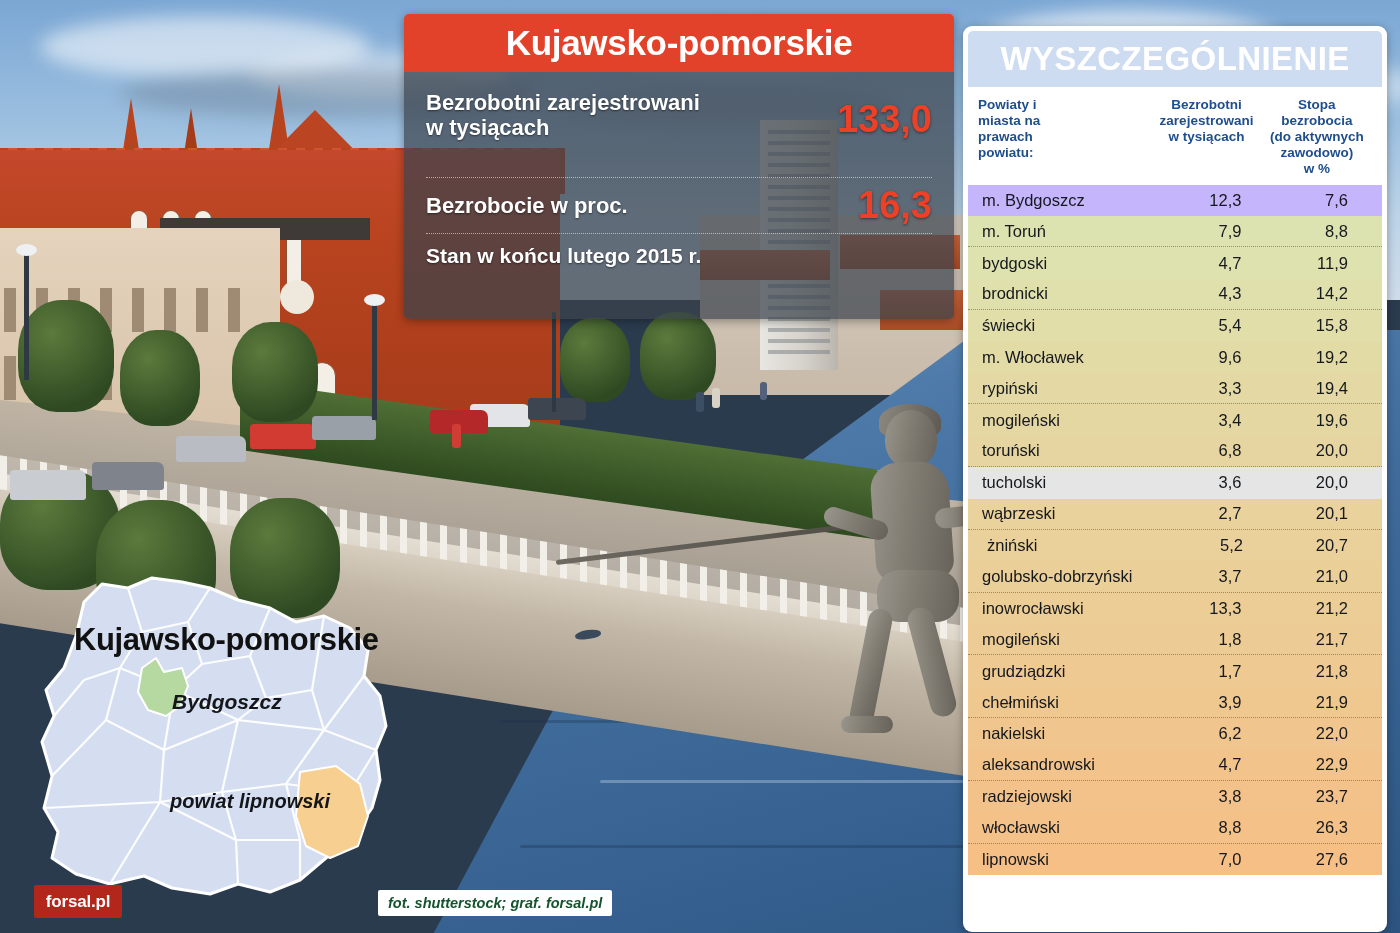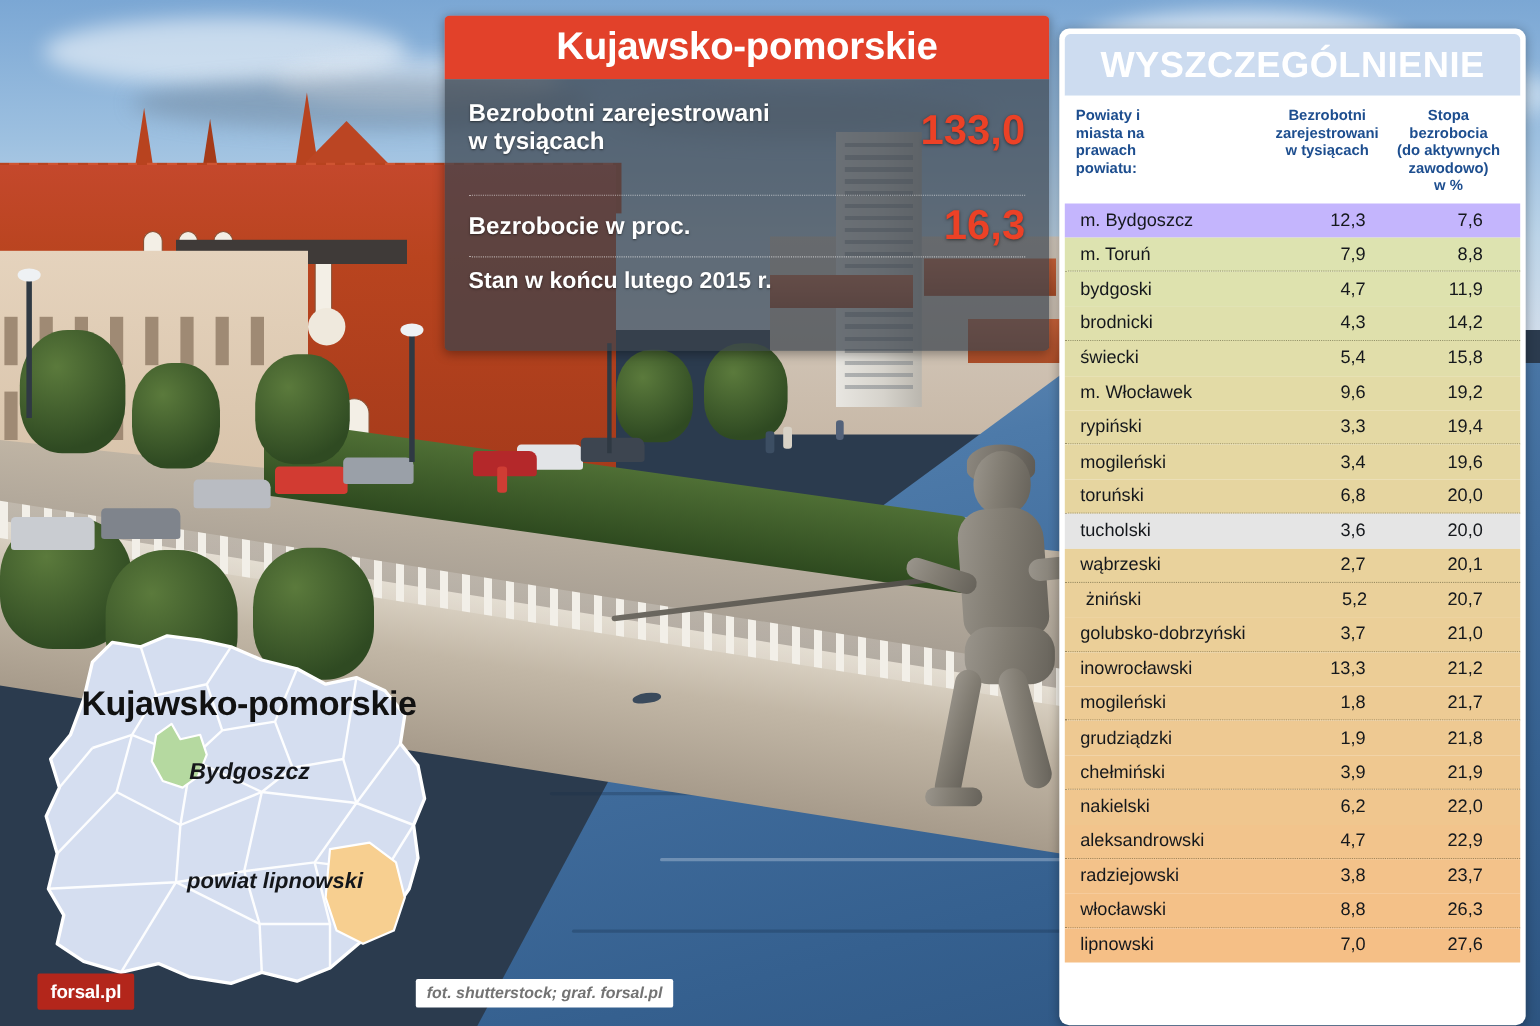--- a/index.html
+++ b/index.html
@@ -216,21 +216,21 @@
   .logo {
     position: absolute; left: 34px; top: 885px; width: 88px; height: 33px;
     background: #b3261b; border-radius: 2px;
     display: flex; align-items: center; justify-content: center;
     color: #fff; font-size: 17px; font-weight: bold; letter-spacing: -.2px;
   }
   .credit {
     position: absolute; left: 378px; top: 890px; height: 26px;
     background: #ffffff; border-radius: 2px; padding: 0 10px;
     display: flex; align-items: center;
-    font-size: 14.5px; font-style: italic; font-weight: bold; color: #737373;
+    font-size: 14.5px; font-style: italic; font-weight: bold; color: #14532d;
   }
 </style>
 </head>
 <body>
 
 <div id="stage">
 
   <div class="photo">
     <div class="sky"></div>
     <div class="cloud c1"></div>
@@ -508,21 +508,21 @@
           <div class="td-num">13,3</div>
           <div class="td-rate">21,2</div>
         </div>
         <div class="trow sep" style="background: rgb(237, 203, 148);">
           <div class="td-name">mogileński</div>
           <div class="td-num">1,8</div>
           <div class="td-rate">21,7</div>
         </div>
         <div class="trow" style="background: rgb(238, 201, 146);">
           <div class="td-name">grudziądzki</div>
-          <div class="td-num">1,9</div>
+          <div class="td-num">1,7</div>
           <div class="td-rate">21,8</div>
         </div>
         <div class="trow sep" style="background: rgb(239, 200, 144);">
           <div class="td-name">chełmiński</div>
           <div class="td-num">3,9</div>
           <div class="td-rate">21,9</div>
         </div>
         <div class="trow" style="background: rgb(240, 198, 142);">
           <div class="td-name">nakielski</div>
           <div class="td-num">6,2</div>

